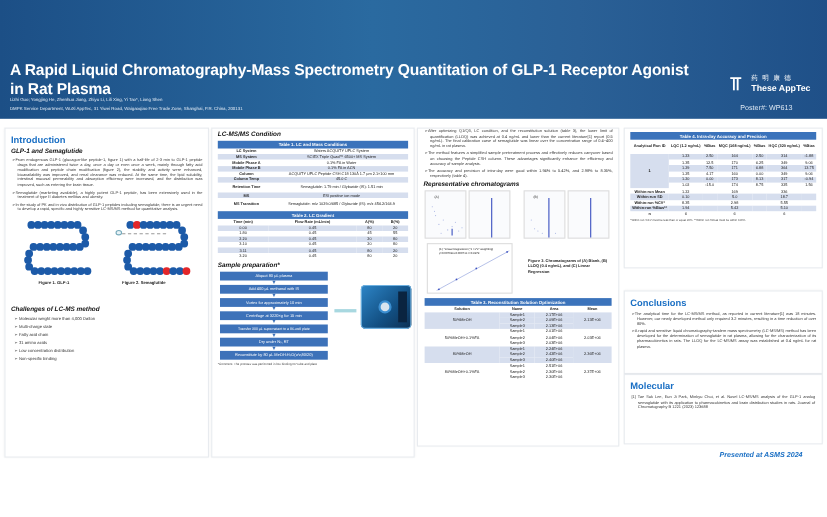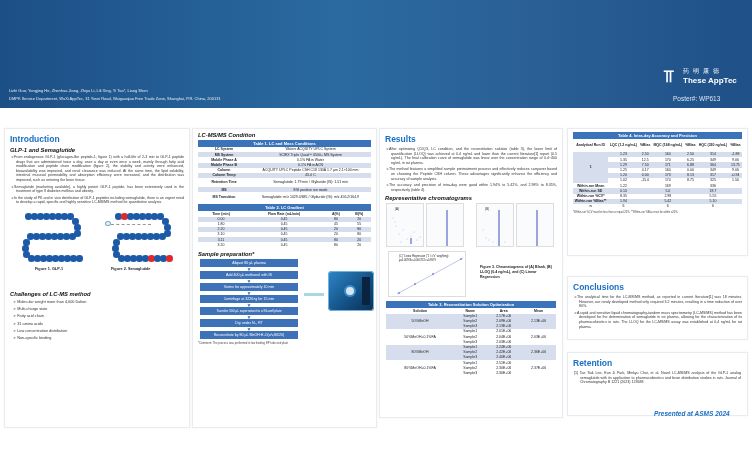--- a/index.html
+++ b/index.html
@@ -13,21 +13,21 @@
   }
   .title { position: absolute; left: 9px; top: 56px; width: 620px; font-size: 14.2px; font-weight: bold; line-height: 17px; letter-spacing: -0.1px; font-family: "Liberation Sans", sans-serif; }
   .authors { position: absolute; left: 9px; top: 88px; font-size: 4px; color: #e6eef7; }
   .affil { position: absolute; left: 9px; top: 96px; font-size: 4px; color: #e6eef7; }
   .logo { position: absolute; left: 664px; top: 68px; width: 80px; height: 20px; }
   .logo-mark { position: absolute; left: 0; top: 0; width: 16px; height: 18px; color: #fff; font-weight: bold; font-size: 17px; line-height: 18px; }
   .logo-cn { position: absolute; left: 19px; top: -1px; font-size: 6px; letter-spacing: 4px; color: #fff; }
   .logo-en { position: absolute; left: 19px; top: 8px; font-size: 8px; font-weight: bold; color: #fff; }
   .poster-no { position: absolute; left: 673px; top: 95px; font-size: 6.5px; color: #dbe6f2; }
 
-  .col { position: absolute; top: 116px; background: #fff; border: 1px solid #e8ebef; box-shadow: 0 0 2px rgba(0,0,0,0.06); margin-top: 12px; }
+  .col { position: absolute; top: 116px; background: #fff; border: 1px solid #e8ebef; box-shadow: 0 0 2px rgba(0,0,0,0.06); }
   .h2 { color: #1a6fc4; font-weight: bold; font-size: 8.5px; margin: 5px 0 3px 5px; }
   .h3 { font-style: italic; font-weight: bold; font-size: 5.8px; margin: 3px 0 2px 5px; color: #111; }
   .bul { font-size: 3.6px; line-height: 4.6px; color: #333; margin: 0 5px 2px 5px; padding-left: 6px; text-indent: -5px; text-align: justify; }
   .bul::before { content: "\27A2 "; color:#333; }
   .bul2 { font-size: 3.8px; line-height: 7.2px; color: #333; margin: 0 5px 0 8px; }
   .bul2::before { content: "\27A2  "; }
 
   table { border-collapse: collapse; width: 100%; }
   .tcap { background: #3b73bb; color: #fff; text-align: center; font-weight: bold; font-size: 4px; height: 7px; line-height: 7px; }
   .tbl td, .tbl th { font-size: 3.5px; text-align: center; padding: 0 1px; height: 5.2px; line-height: 4.4px; }
@@ -39,20 +39,24 @@
   .flow-arrow { width: 98px; text-align: center; color: #3d72b9; font-size: 5px; line-height: 4px; height: 4px; }
 
   .peptide { position: absolute; }
   .bead { position: absolute; width: 6.6px; height: 6.6px; border-radius: 50%; background: #1c5aa8; color:#fff; font-size: 3px; text-align:center; line-height:6.6px; font-weight:bold; }
   .bead.red { background: #e3272a; }
 </style>
 </head>
 <body>
 
 <div class="header">
+  <div class="title">
+    <div>A Rapid Liquid Chromatography-Mass Spectrometry Quantitation of GLP-1 Receptor Agonist</div>
+    <div>in Rat Plasma</div>
+  </div>
   <div class="authors">Lizhi Guo; Yongjing He, Zhenhua Jiang, Zhiyu Li, Lili Xing, Yi Tao*, Liang Shen</div>
   <div class="affil">DMPK Service Department, WuXi AppTec, 31 Yiwei Road, Waigaoqiao Free Trade Zone, Shanghai, P.R. China, 200131</div>
   <div class="logo">
     <div class="logo-mark">⫪</div>
     <div class="logo-cn">药明康德</div>
     <div class="logo-en">These AppTec</div>
   </div>
   <div class="poster-no">Poster#:  WP613</div>
 </div>
 
@@ -263,21 +267,20 @@
     <div style="position:absolute; left:104px; top:34px; width:20px; height:3px; background:#a8d8e0;"></div>
     <div style="position:absolute; left:128px; top:12px; width:46px; height:40px; border-radius:4px; background:linear-gradient(135deg,#2e86c8,#124f82 60%,#0d2f52); box-shadow:inset 0 0 0 1px #6fb1e0;">
       <div style="position:absolute;left:16px;top:14px;width:12px;height:12px;border-radius:50%;background:#d8e4ee;border:2px solid #3b8ed0;"></div>
       <div style="position:absolute;left:34px;top:6px;width:8px;height:28px;background:#0a2440;"></div>
     </div>
   </div>
   <div style="font-size:2.8px; margin:2px 5px; color:#444;">*Comment: The process was performed in low binding EP tube and plate</div>
 </div>
 
 <div class="col" style="left:379px; width:184px; height:290px;">
-  <div class="h2">Results</div>
   <div class="bul">After optimizing Q1/Q3, LC condition, and the reconstitution solution (table 3), the lower limit of quantification (LLOQ) was achieved at 0.4 ng/mL and lower than the current literature[1] report (0.5 ng/mL). The final calibration curve of semaglutide was linear over the concentration range of 0.4~400 ng/mL in rat plasma.</div>
   <div class="bul">The method features a simplified sample pretreatment process and effectively reduces carryover based on choosing the Peptide CSH column. These advantages significantly enhance the efficiency and accuracy of sample analysis.</div>
   <div class="bul">The accuracy and precision of intra-day were good within 1.94% to 5.42%, and 2.98% to 8.35%, respectively (table 4).</div>
   <div class="h3">Representative chromatograms</div>
 
   <div style="position:relative; height:96px; margin:0 4px;">
     <div style="position:absolute;left:2px;top:0;width:38px;height:44px;border:1px solid #ddd;background:#fafbfd;">
       <span style="position:absolute;left:8px;top:3px;font-size:3px;">(A)</span>
       <svg width="38" height="44">
           <g fill="#6a7fd0" opacity="0.6">
@@ -511,24 +514,24 @@
             <td></td>
             <td>6</td>
             <td></td>
           </tr>
     </tbody>
       </table>
     <div style="font-size:2.6px; color:#444; margin-top:2px;">*Within-run %CV must be less than or equal 20%.   **Within-run %Bias must be within ±20%.</div>
   </div>
 </div>
 
-<div class="col" style="left:567px; top:264px; width:181px; height:64px;">
+<div class="col" style="left:567px; top:264px; width:181px; height:76px;">
   <div class="h2">Conclusions</div>
   <div class="bul">The analytical time for the LC-MS/MS method, as reported in current literature[1] was 18 minutes. However, our newly developed method only required 3.2 minutes, resulting in a time reduction of over 80%.</div>
   <div class="bul">A rapid and sensitive liquid chromatography-tandem mass spectrometry (LC-MS/MS) method has been developed for the determination of semaglutide in rat plasma, allowing for the characterization of its pharmacokinetics in rats. The LLOQ for the LC-MS/MS assay was established at 0.4 ng/mL for rat plasma.</div>
 </div>
 
 <div class="col" style="left:567px; top:340px; width:181px; height:64px;">
-  <div class="h2">Retention</div>
+  <div class="h2">Molecular</div>
   <div style="font-size:3.6px; line-height:4.6px; margin:0 6px; padding-left:6px; text-indent:-6px; text-align:justify; color:#333;">[1] Tae Suk Lee, Eun Ji Park, Minkyu Choi, et al. Novel LC-MS/MS analysis of the GLP-1 analog semaglutide with its application to pharmacokinetics and brain distribution studies in rats. Journal of Chromatography B 1221 (2023) 123688</div>
 </div>
 
 <div style="position:absolute; left:654px; top:410px; font-size:6.5px; font-style:italic; font-weight:bold; color:#1a6fc4;">Presented at ASMS 2024</div>
 
 </body></html>

